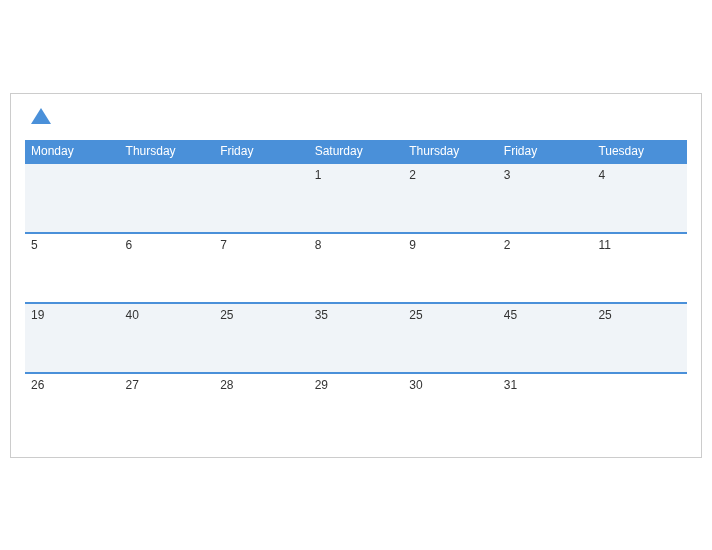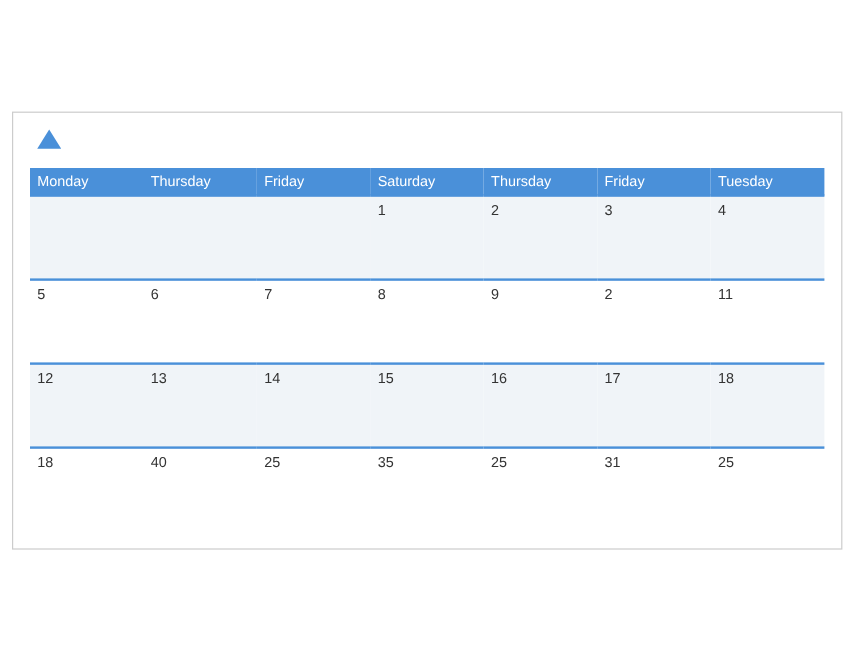--- a/index.html
+++ b/index.html
@@ -152,32 +152,32 @@
         <tr>
           <td><span class="day-num">5</span></td>
           <td><span class="day-num">6</span></td>
           <td><span class="day-num">7</span></td>
           <td><span class="day-num">8</span></td>
           <td><span class="day-num">9</span></td>
           <td><span class="day-num">2</span></td>
           <td><span class="day-num">11</span></td>
         </tr>
         <tr>
-          <td><span class="day-num">12</span></td>
-          <td><span class="day-num">13</span></td>
-          <td><span class="day-num">14</span></td>
-          <td><span class="day-num">15</span></td>
-          <td><span class="day-num">16</span></td>
-          <td><span class="day-num">17</span></td>
-          <td><span class="day-num">18</span></td>
-        </tr>
-        <tr>
-          <td><span class="day-num">18</span></td>
+          <td><span class="day-num">19</span></td>
           <td><span class="day-num">40</span></td>
           <td><span class="day-num">25</span></td>
           <td><span class="day-num">35</span></td>
           <td><span class="day-num">25</span></td>
+          <td><span class="day-num">45</span></td>
+          <td><span class="day-num">25</span></td>
+        </tr>
+        <tr>
+          <td><span class="day-num">26</span></td>
+          <td><span class="day-num">27</span></td>
+          <td><span class="day-num">28</span></td>
+          <td><span class="day-num">29</span></td>
+          <td><span class="day-num">30</span></td>
           <td><span class="day-num">31</span></td>
-          <td><span class="day-num">25</span></td>
+          <td class="empty"></td>
         </tr>
       </tbody>
   </table>
 </div>
 
 </body></html>

